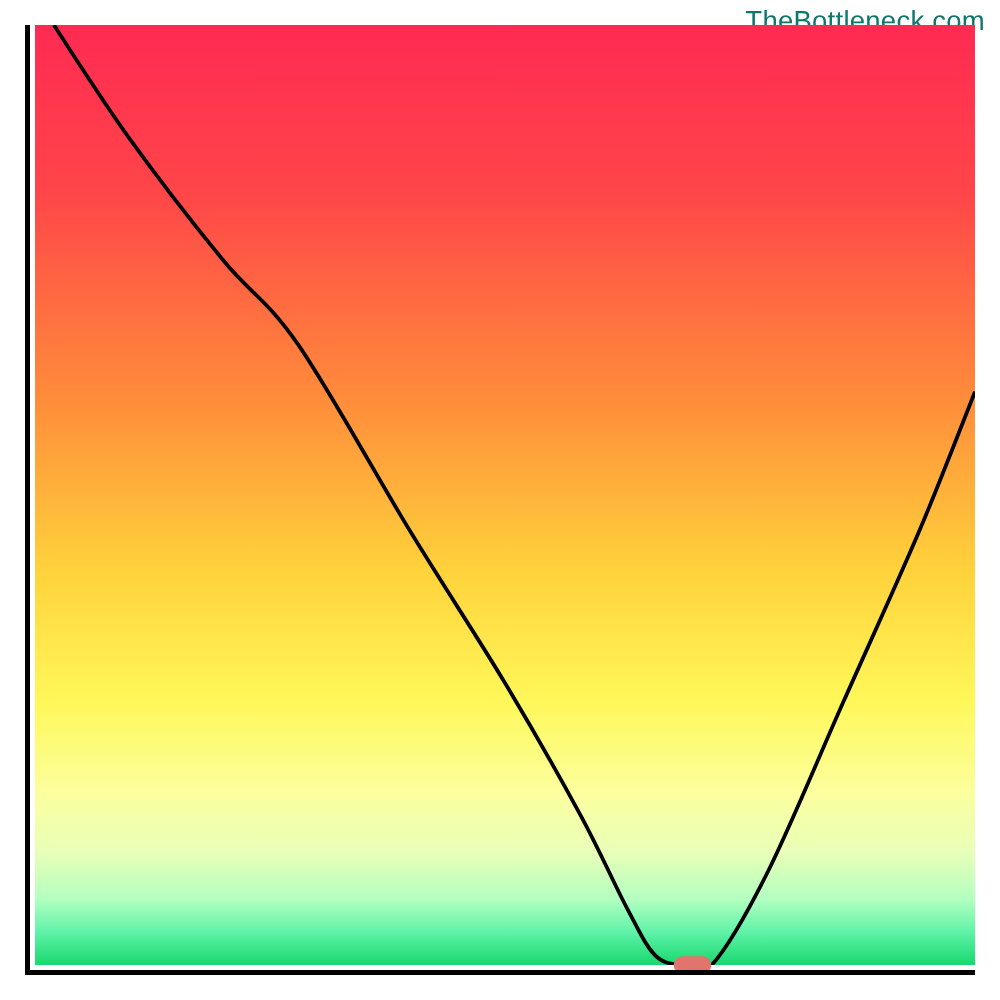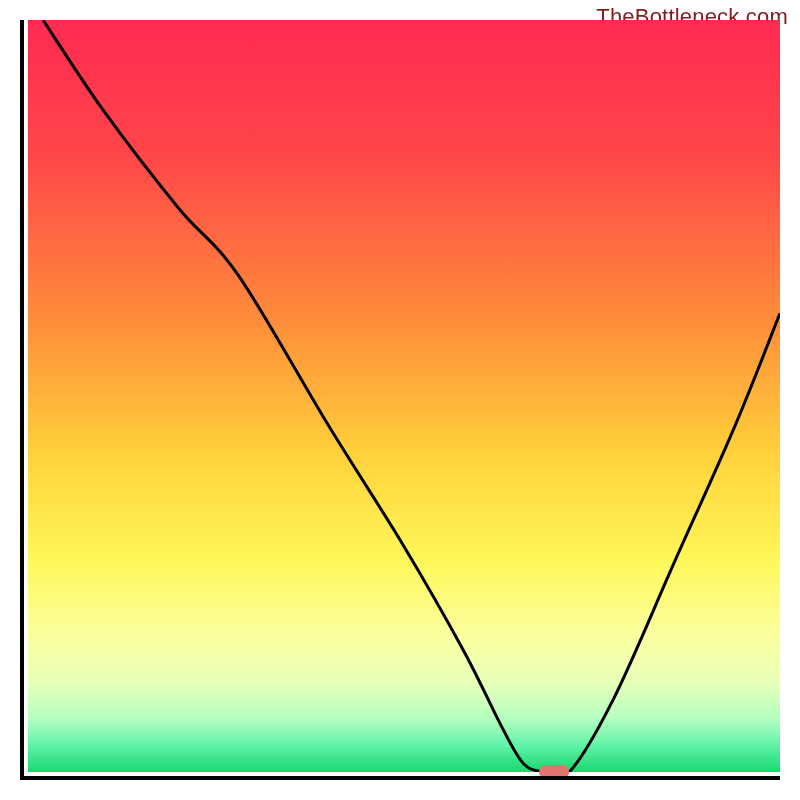--- a/index.html
+++ b/index.html
@@ -15,21 +15,21 @@
     position: relative;
     width: 800px;
     height: 800px;
   }
   .watermark {
     position: absolute;
     top: 4px;
     right: 12px;
     font-size: 22px;
     font-weight: 500;
-    color: #7f1d1d;
+    color: #0f766e;
     letter-spacing: 0.2px;
   }
   .plot-frame {
     position: absolute;
     left: 20px;
     top: 20px;
     width: 760px;
     height: 760px;
     border-left: 4px solid #000;
     border-bottom: 4px solid #000;

